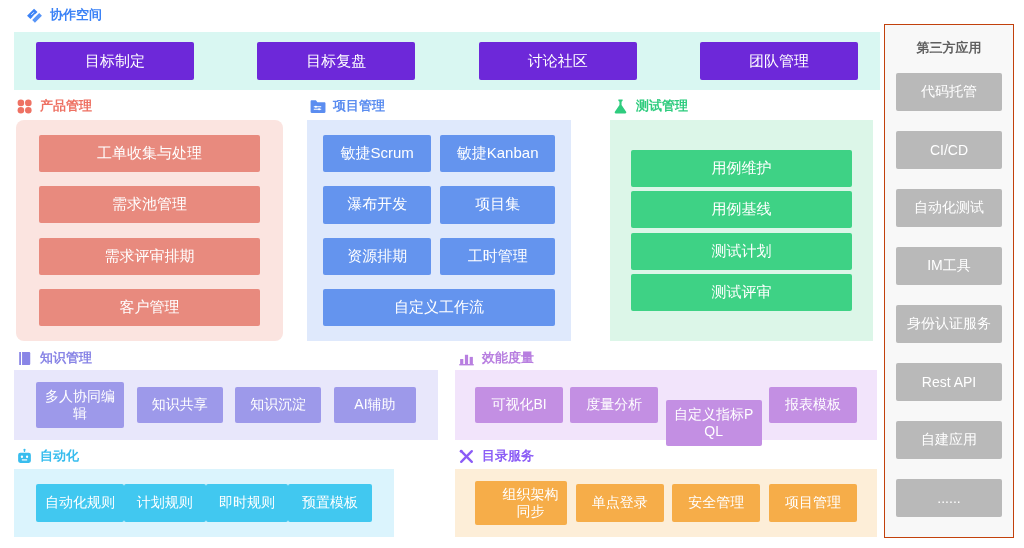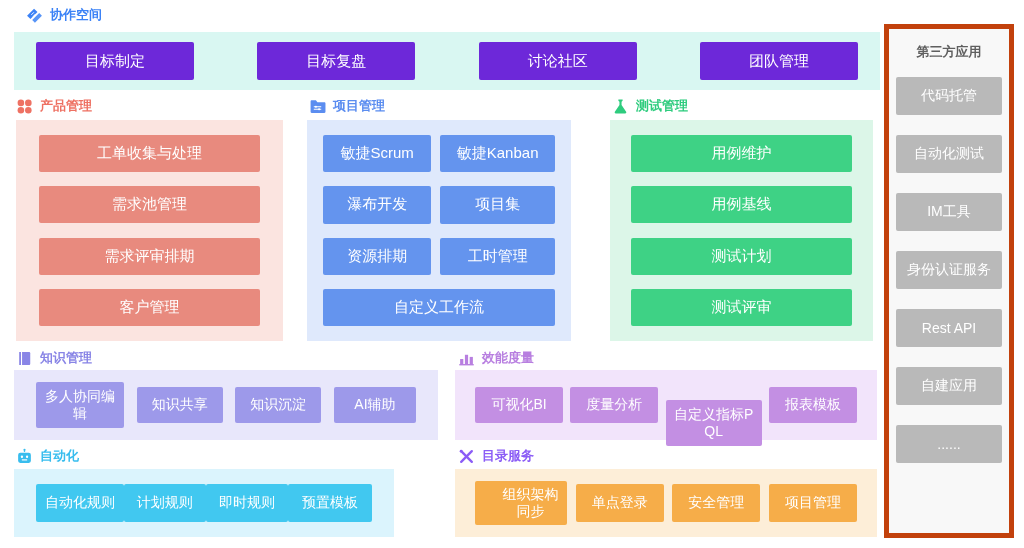--- a/index.html
+++ b/index.html
@@ -19,35 +19,35 @@
 
   
   .h-collab{left:26px;top:6px;color:#3b82f6;}
   .p-collab{left:14px;top:32px;width:866px;height:58px;background:#d9f7f2;
             display:flex;align-items:center;justify-content:space-between;padding:0 22px;}
   .p-collab .btn{width:158px;height:38px;background:#6d28d9;}
 
   
   .h-product{left:16px;top:97px;color:#ee7163;}
   .p-product{left:16px;top:120px;width:267px;height:221px;background:#fbe4e0;
-             display:flex;flex-direction:column;justify-content:space-between;padding:15px 23px;}
+             display:flex;flex-direction:column;justify-content:space-between;padding:15px 23px;border-radius:8px;}
   .p-product .btn{height:37px;background:#e88a7e;}
 
   
   .h-project{left:309px;top:97px;color:#5b8df0;}
   .p-project{left:307px;top:120px;width:264px;height:221px;background:#dfe9fc;
              display:grid;grid-template-columns:1fr 1.06fr;grid-template-rows:repeat(4,1fr);
              column-gap:9px;row-gap:14px;padding:15px 16px;}
   .p-project .btn{background:#6494ee;height:auto;}
   .p-project .btn.full{grid-column:1 / -1;}
 
   
   .h-test{left:612px;top:97px;color:#2ecc7e;}
   .p-test{left:610px;top:120px;width:263px;height:221px;background:#dcf6e8;
-          display:flex;flex-direction:column;justify-content:space-between;padding:15px 21px;}
+          display:flex;flex-direction:column;justify-content:space-between;padding:30px 21px;}
   .p-test .btn{height:37px;background:#3ed285;}
 
   
   .h-knowledge{left:16px;top:349px;color:#8985e6;}
   .p-knowledge{left:14px;top:370px;width:424px;height:70px;background:#e8e7fb;
                display:flex;align-items:center;justify-content:space-between;padding:12px 22px;}
   .p-knowledge .btn{background:#9d99ea;height:36px;}
   .p-knowledge .btn.two-line{height:46px;}
 
   
@@ -65,21 +65,21 @@
 
   
   .h-directory{left:458px;top:447px;color:#8b5cf6;}
   .p-directory{left:455px;top:469px;width:422px;height:68px;background:#fdeed8;
                display:flex;align-items:center;justify-content:space-between;padding:0 20px;}
   .p-directory .btn{background:#f6ad49;height:38px;}
   .p-directory .btn.two-line{height:44px;padding-left:25px;}
 
   
   .p-third{left:884px;top:24px;width:130px;height:514px;background:#f8f8f8;
-           border:5px solid #c2410c;display:flex;flex-direction:column;align-items:center;}
+           border:1px solid #c2410c;display:flex;flex-direction:column;align-items:center;}
   .p-third .col-title{margin-top:14px;font-size:13px;font-weight:bold;color:#5f5f5f;}
   .p-third .col-btns{margin-top:16px;display:flex;flex-direction:column;gap:20px;align-items:center;}
   .p-third .btn{width:106px;height:38px;background:#b9b9b9;font-size:14px;}
 
   
   .w82{width:82px;} .w86{width:86px;} .w88{width:88px;}
   .w92{width:92px;} .w96{width:96px;margin-top:36px;}
 </style>
 </head>
 <body>
@@ -225,20 +225,21 @@
     <div class="btn small two-line w92">组织架构同步</div>
     <div class="btn small w88">单点登录</div>
     <div class="btn small w88">安全管理</div>
     <div class="btn small w88">项目管理</div>
   </div>
 
   <div class="panel p-third">
     <div class="col-title">第三方应用</div>
     <div class="col-btns">
       <div class="btn">代码托管</div>
+      <div class="btn">CI/CD</div>
       <div class="btn">自动化测试</div>
       <div class="btn">IM工具</div>
       <div class="btn">身份认证服务</div>
       <div class="btn">Rest API</div>
       <div class="btn">自建应用</div>
       <div class="btn">......</div>
     </div>
   </div>
 
 </div>

